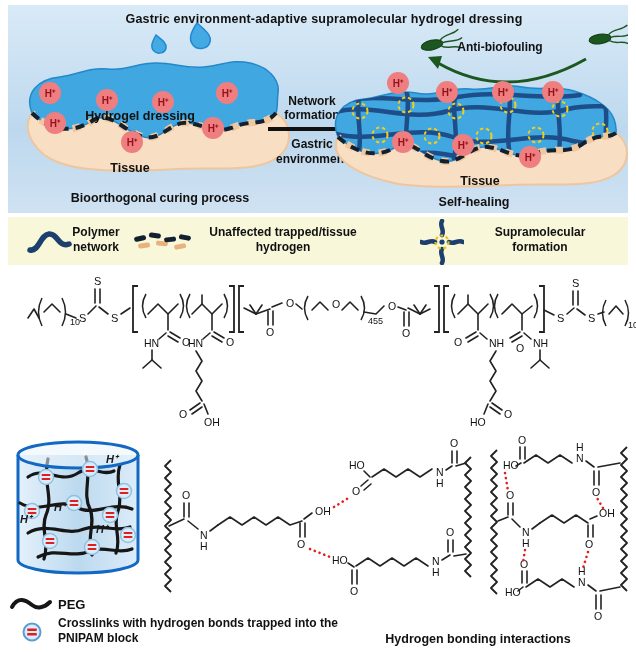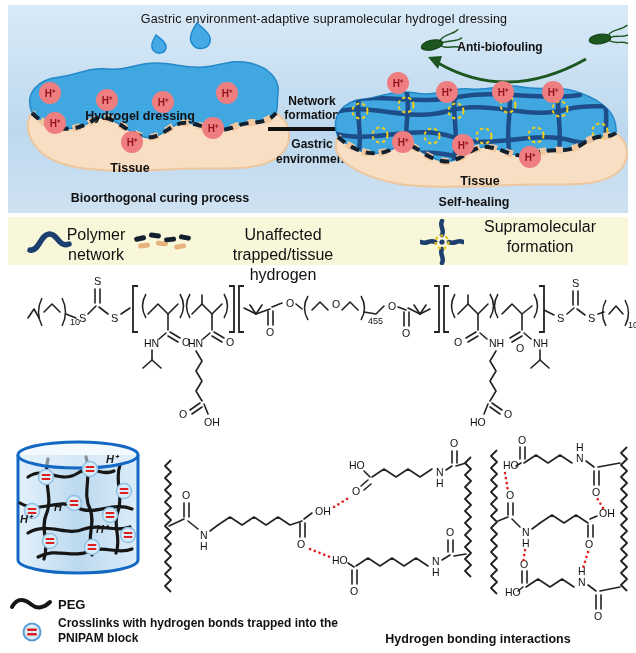--- a/index.html
+++ b/index.html
@@ -1,24 +1,24 @@
 <!DOCTYPE html>
 <html><head>
 <meta charset="utf-8">
 <style>
   html,body{margin:0;padding:0;background:#ffffff;}
   .page{position:relative;width:636px;height:653px;background:#ffffff;overflow:hidden;
         font-family:"Liberation Sans",sans-serif;}
   .panel{position:absolute;left:8px;top:5px;width:620px;height:208px;
          background:linear-gradient(180deg,#d9eaf7 0%,#bdd8ee 60%,#cfe2f2 100%);}
   .panel-title{position:absolute;top:7px;left:12px;right:0;text-align:center;
-               font-size:12.5px;font-weight:normal;color:#111;letter-spacing:.2px;}
+               font-size:12.5px;font-weight:bold;color:#111;letter-spacing:.2px;}
   .scene{position:absolute;left:0;top:0;width:620px;height:208px;}
   .legend-strip{position:absolute;left:8px;top:217px;width:620px;height:48px;background:#f9f7da;}
-  .legend-label{position:absolute;font-size:16px;font-weight:normal;color:#111;
+  .legend-label{position:absolute;font-size:12px;font-weight:bold;color:#111;
                 text-align:center;line-height:1.25;}
   .chem-main{position:absolute;left:0;top:272px;width:636px;height:162px;}
   .bottom-art{position:absolute;left:0;top:435px;width:636px;height:218px;}
   svg{display:block;}
   svg text{font-family:"Liberation Sans",sans-serif;}
   .atom{font-size:10.5px;fill:#111;}
   .atom-s{font-size:11px;fill:#111;}
   .sub{font-size:9px;fill:#111;}
   .bond{stroke:#222;stroke-width:1.6;fill:none;stroke-linecap:round;stroke-linejoin:round;}
   .bracket{stroke:#222;stroke-width:1.8;fill:none;}
@@ -248,21 +248,21 @@
     <svg style="position:absolute;left:412px;top:2px" width="44" height="46" viewBox="0 0 44 46">
       <g transform="translate(22,23)" stroke="#1d3f6e" stroke-width="4.5" fill="none" stroke-linecap="round">
         <path d="M0,-7 C3,-12 -3,-16 0,-21"></path>
         <path d="M7,0 C12,3 16,-3 21,0"></path>
         <path d="M0,7 C-3,12 3,16 0,21"></path>
         <path d="M-7,0 C-12,-3 -16,3 -21,0"></path>
       </g>
       <circle cx="22" cy="23" r="6.5" fill="none" stroke="#e8c419" stroke-width="2.2" stroke-dasharray="3 2.6"></circle>
       <circle cx="22" cy="23" r="2.6" fill="#1d3f6e"></circle>
     </svg>
-    <div class="legend-label" style="left:470px;top:0;width:124px">
+    <div class="legend-label" style="left:470px;top:8px;width:124px">
       <div>Supramolecular</div>
       <div>formation</div>
     </div>
   </div>
 
   <svg class="chem-main" viewBox="0 0 636 162">
 
     <path class="bond" d="M28,46 l6,-9 l5,9"></path>
     <path class="paren" d="M42,26 q-7,14 0,28"></path>
     <polyline class="bond" points="44,40 52,32 60,40"></polyline>

